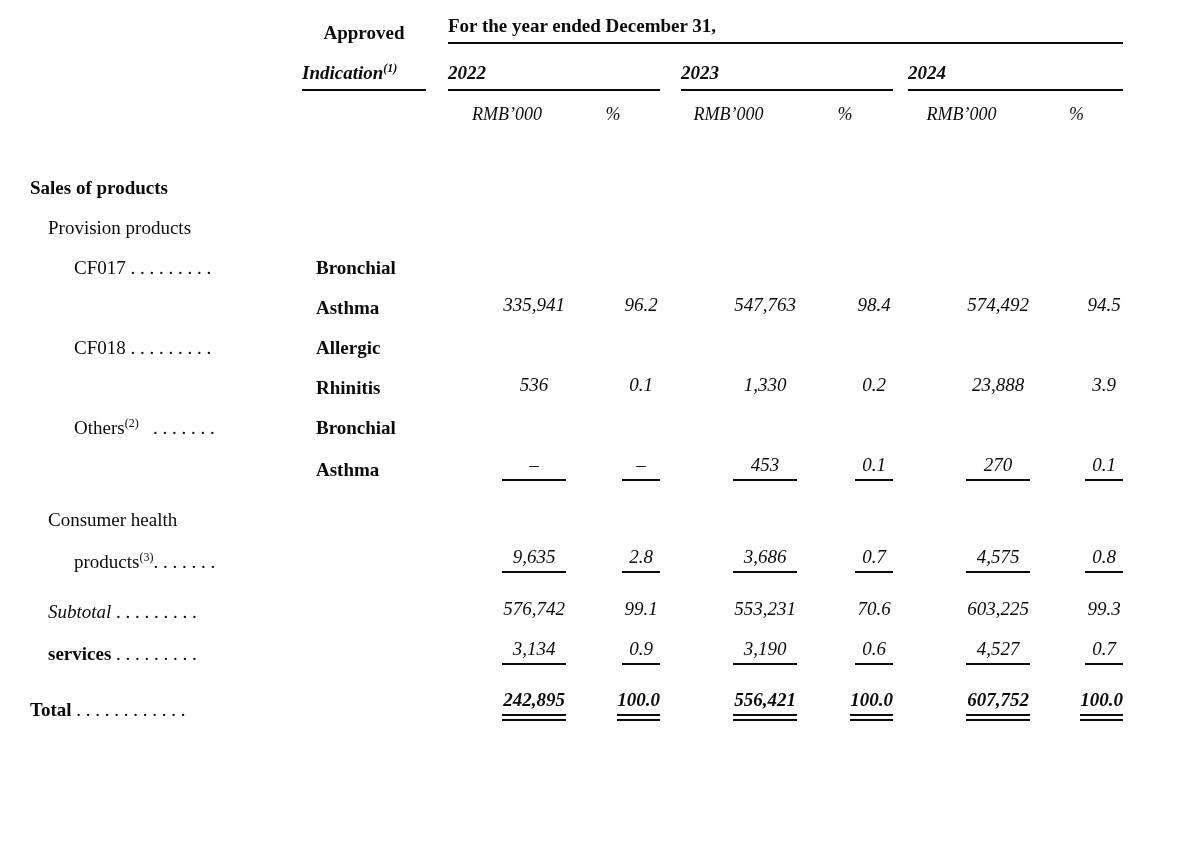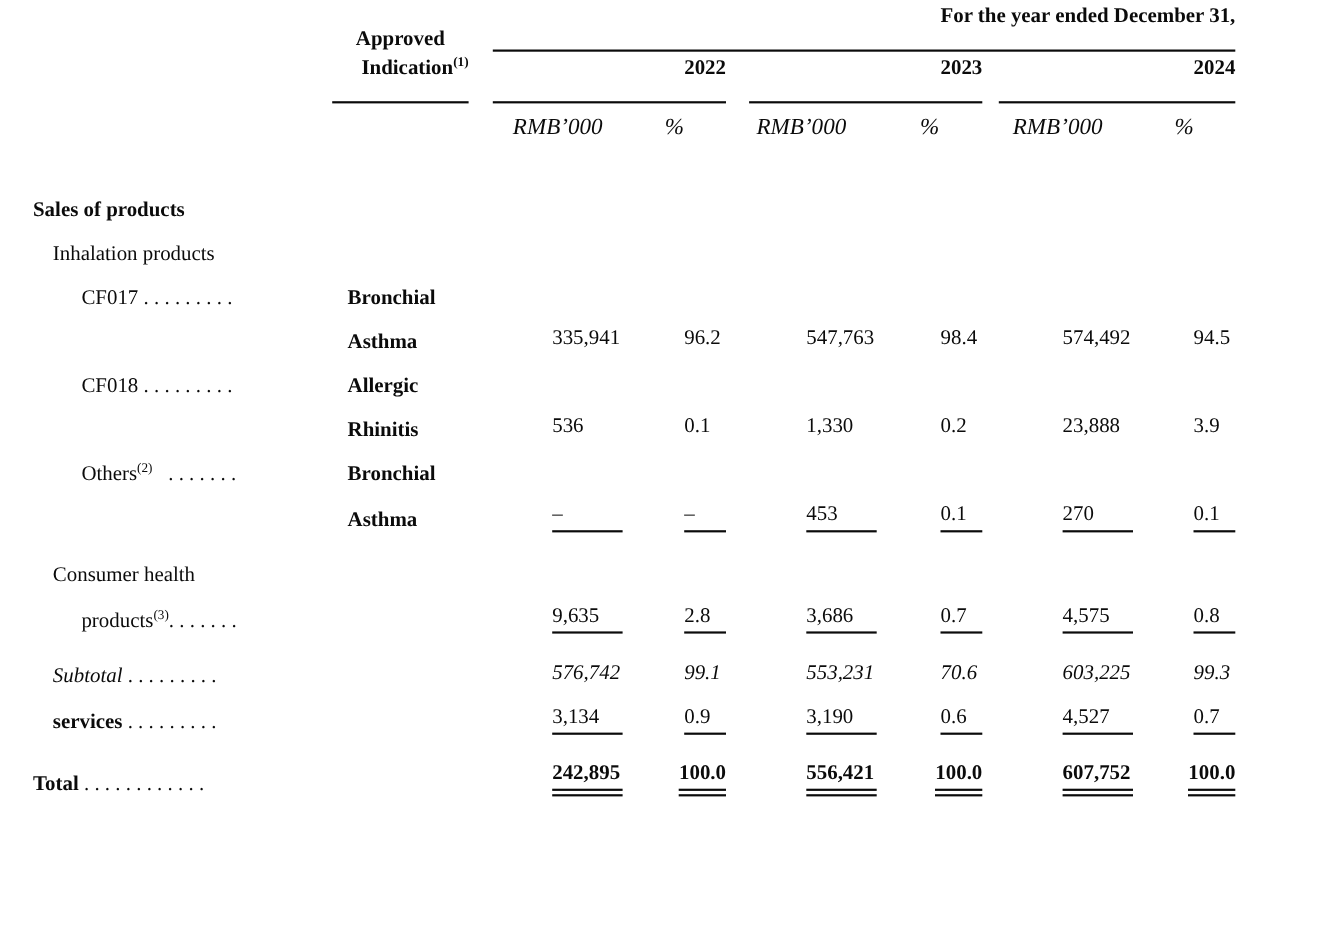--- a/index.html
+++ b/index.html
@@ -9,43 +9,43 @@
     color:#0b0b0b;
     font-family:"Liberation Serif","DejaVu Serif",serif;
     font-size:19px;
   }
   .sheet { padding:4px 0 0 30px; }
   table { border-collapse:collapse; table-layout:fixed; width:1093px; }
   td { padding:0; vertical-align:bottom; }
 
   
   tr.h1 td { height:40px; }
-  tr.h2 td { height:47px; }
-  tr.h3 td { height:40px; padding-bottom:6px; text-align:center; font-style:italic; font-size:21px; }
+  tr.h2 td { height:47px;font-style:italic; }
+  tr.h3 td { height:40px; padding-bottom:6px; text-align:center; font-style:italic; font-size:18px; }
   tr.spacer td { height:30px; }
-  .rule { border-bottom:2px solid #0b0b0b; padding-bottom:19px; text-align:right; font-weight:bold; }
+  .rule { border-bottom:2px solid #0b0b0b; padding-bottom:5px; text-align:left; font-weight:bold; }
   .g23 { margin-left:21px; }
   .g24 { margin-left:15px; }
   .ind-rule { margin-right:22px; }
   .appr-l1 { text-align:center; font-weight:bold; padding-right:22px; }
 
   
   tr.br td { height:40px; padding-bottom:2px; }
   tr.br.gap td { height:52px; padding-bottom:12px; }
   tr.br.last td { height:46px; padding-bottom:2px; }
   .c-label { white-space:pre; }
   .c-ind { padding-left:14px; white-space:pre;font-weight:bold; }
   .c-num { text-align:right; }
   .i1 { padding-left:18px; }
   .i2 { padding-left:44px; }
   .bold { font-weight:bold; }
   .italic { font-style:italic; }
   .dots { font-weight:normal; font-style:normal; }
   sup.fn { font-size:12px; vertical-align:super; line-height:0; }
-  .num { display:inline-block; text-align:left; padding-bottom:3px; }
+  .num { display:inline-block; text-align:center; padding-bottom:3px;font-style:italic; }
   .num.rmb { min-width:64px; }
   .num.pct { min-width:38px; }
   tr.u .num { border-bottom:2px solid #0b0b0b; }
   tr.uu .num { border-bottom:7px double #0b0b0b; }
   tr.vi td.c-num { font-style:italic; }
   tr.vb td.c-num { font-weight:bold; }
 </style>
 </head>
 <body>
 
@@ -105,21 +105,21 @@
     <td class="c-ind"></td>
     <td class="c-num"></td>
           <td class="c-num"></td>
           <td class="c-num"></td>
           <td class="c-num"></td>
           <td class="c-num"></td>
           <td class="c-num"></td>
   </tr>
 
   <tr class="br">
-    <td class="c-label i1"><span>Inhalation products</span></td>
+    <td class="c-label i1"><span>Provision products</span></td>
     <td class="c-ind"></td>
     <td class="c-num"></td>
           <td class="c-num"></td>
           <td class="c-num"></td>
           <td class="c-num"></td>
           <td class="c-num"></td>
           <td class="c-num"></td>
   </tr>
 
   <tr class="br">

